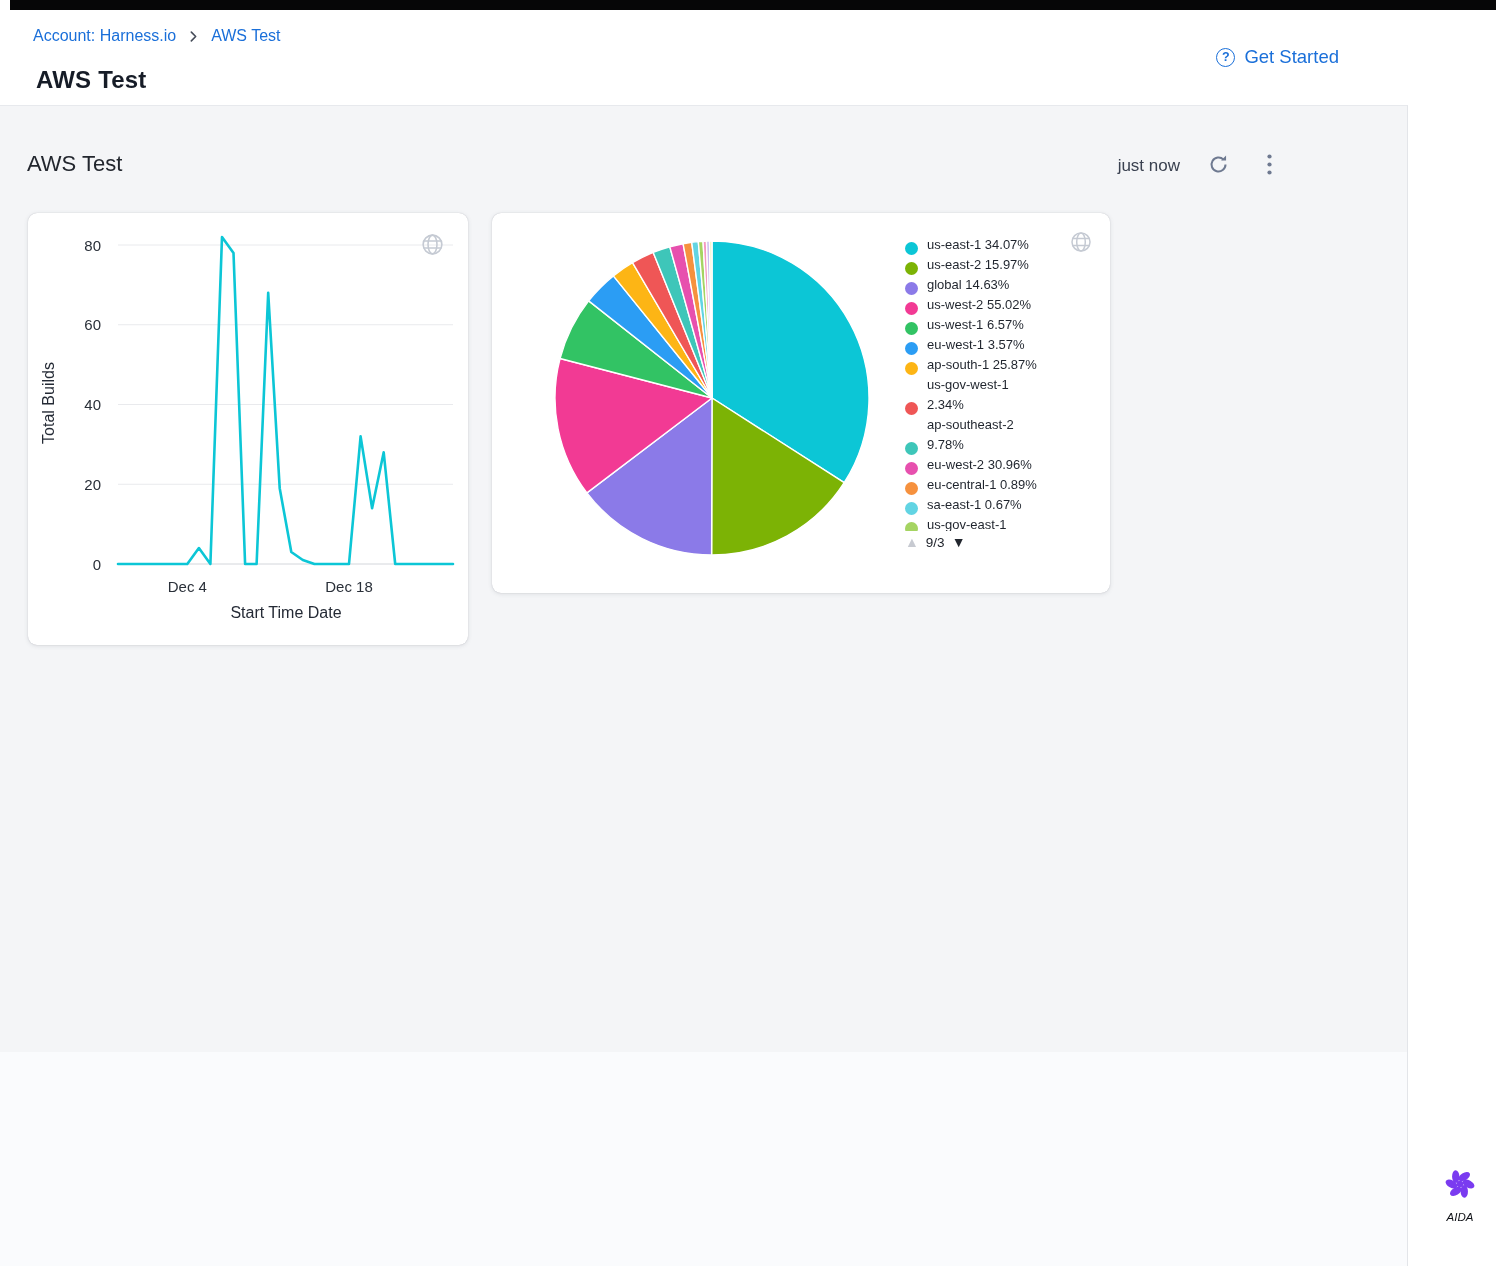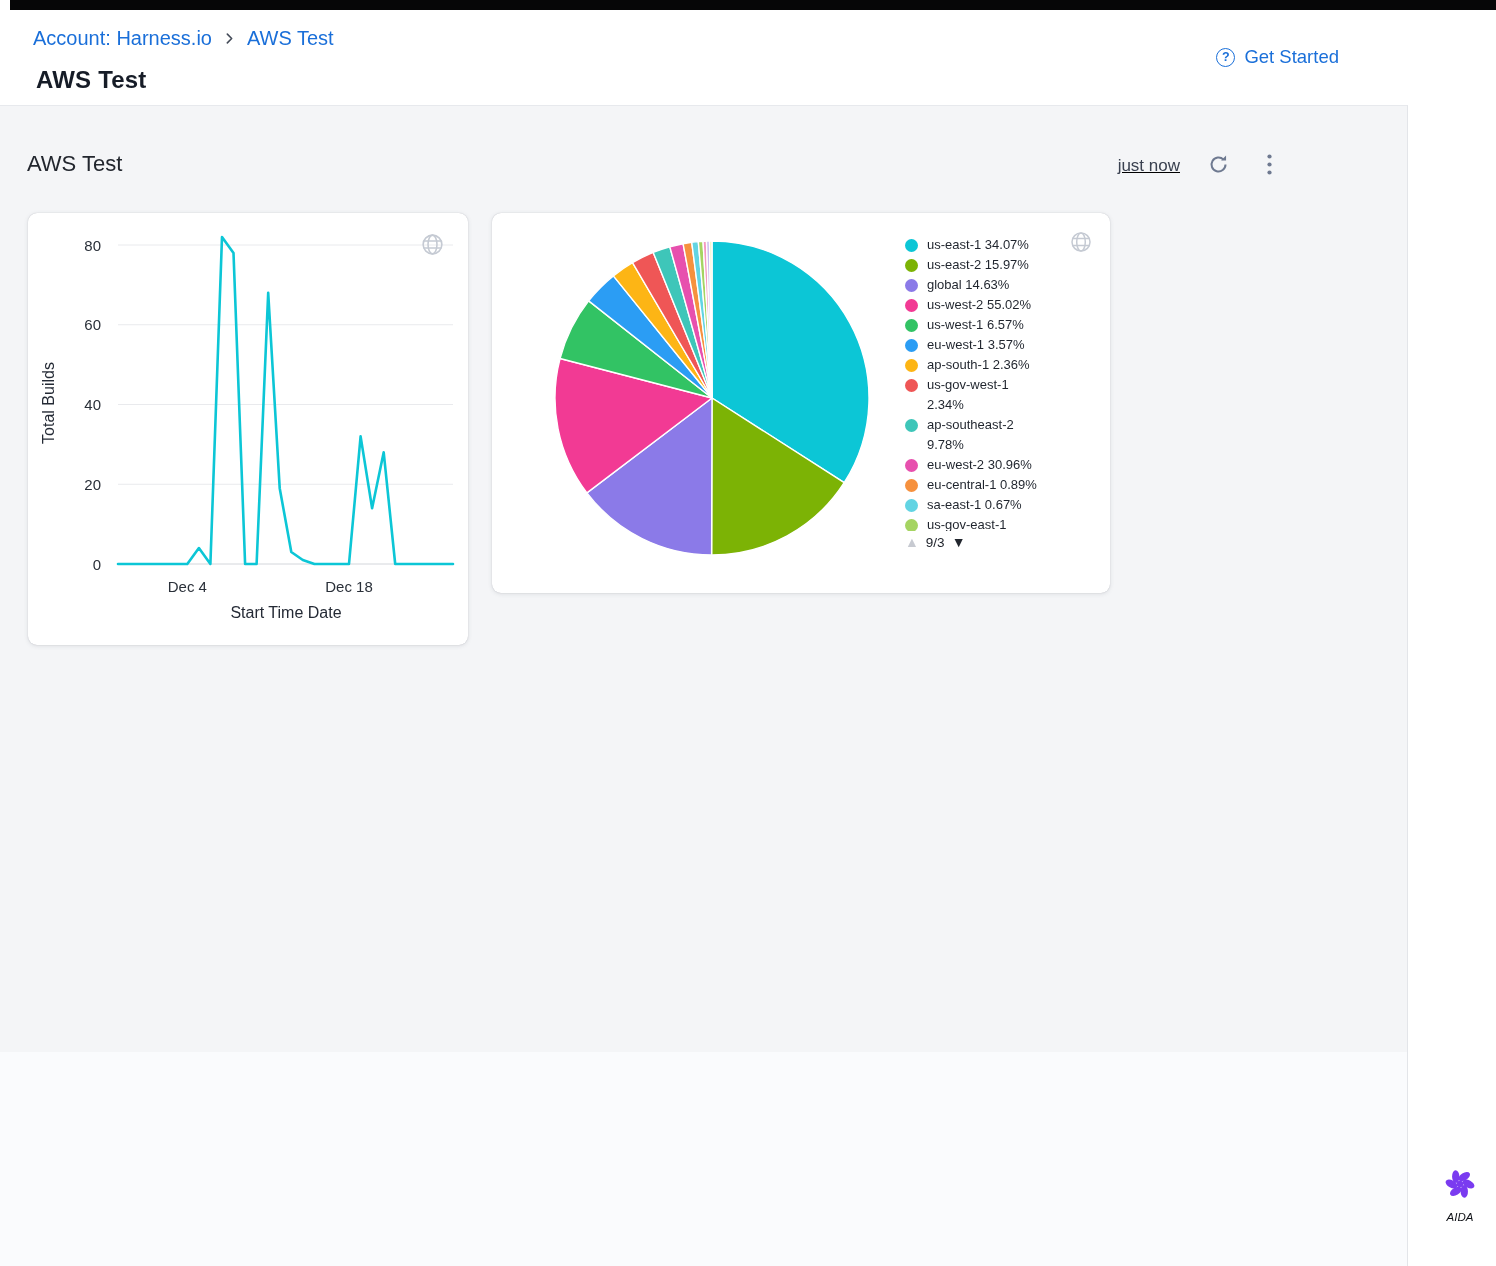--- a/index.html
+++ b/index.html
@@ -2,50 +2,50 @@
 <html><head>
 <meta charset="utf-8">
 <style>
   html,body{margin:0;padding:0;background:#fff;}
   body{font-family:"Liberation Sans",sans-serif;-webkit-font-smoothing:antialiased;}
   .page{position:relative;width:1496px;height:1266px;background:#fff;overflow:hidden;}
 
   .topbar{position:absolute;left:10px;top:0;right:0;height:10px;background:#060607;}
 
   
-  .breadcrumb{position:absolute;left:33px;top:27px;display:flex;align-items:center;gap:11px;font-size:20px;}
+  .breadcrumb{position:absolute;left:33px;top:27px;display:flex;align-items:center;gap:11px;font-size:16px;}
   .crumb{color:#1a6fd9;cursor:pointer;text-decoration:none;}
   .crumb-sep{display:flex;align-items:center;}
   .page-title{position:absolute;left:36px;top:66px;font-size:24px;font-weight:700;color:#161c27;letter-spacing:.2px;}
   .get-started{position:absolute;right:151px;top:45px;display:flex;align-items:center;gap:9px;color:#1a6fd9;font-size:18.5px;cursor:pointer;background:none;border:none;font-family:inherit;}
   .q-icon{width:19px;height:19px;border:1.9px solid #1a6fd9;border-radius:50%;display:flex;align-items:center;justify-content:center;font-size:12.5px;font-weight:700;box-sizing:border-box;}
 
   
   .panel{position:absolute;left:0;top:105px;width:1408px;height:947px;background:#f4f5f7;border-top:1px solid #e7e9ed;border-right:1px solid #e3e5e9;box-sizing:border-box;}
   .dash-title{position:absolute;left:27px;top:45px;font-size:22px;font-weight:500;color:#22262e;}
-  .dash-controls{position:absolute;right:135px;top:47px;display:flex;align-items:center;height:26px;text-decoration:underline;}
+  .dash-controls{position:absolute;right:135px;top:47px;display:flex;align-items:center;height:26px;}
   .just-now{font-size:17px;color:#3a4150;margin-right:27px;}
   .icon-btn{background:none;border:none;padding:0;margin:0;cursor:pointer;display:flex;align-items:center;}
   .kebab-btn{margin-left:37px;}
 
   .card{position:absolute;background:#fff;border-radius:9px;box-shadow:0 0 1px rgba(40,41,61,.28),0 1px 4px rgba(96,97,112,.16);}
   .line-card{left:28px;top:107px;width:440px;height:432px;}
   .pie-card{left:492px;top:107px;width:618px;height:380px;}
   .globe{position:absolute;}
   .line-card .globe{right:23px;top:19px;}
   .pie-card .globe{right:17px;top:17px;}
 
   .line-svg{position:absolute;left:0;top:0;}
   .tick{font-size:15px;fill:#2a3039;font-family:"Liberation Sans",sans-serif;}
   .axis-title{font-size:16px;fill:#242a35;font-family:"Liberation Sans",sans-serif;}
 
   .pie-svg{position:absolute;left:60px;top:25px;}
   .legend{position:absolute;left:413px;top:22px;width:152px;}
   .lg-list{height:296px;overflow:hidden;}
-  .lg-row{display:flex;align-items:flex-start;cursor:pointer;}
+  .lg-row{display:flex;align-items:flex-end;cursor:pointer;}
   .lg-dot{width:13px;height:13px;border-radius:50%;flex:0 0 13px;margin:3.5px 9px 0 0;}
   .lg-txt{font-size:13px;line-height:20px;color:#1f242d;width:114px;}
   .lg-pg{display:flex;align-items:center;gap:7px;margin-top:3px;font-size:13.5px;color:#22262e;}
   .pg-up{color:#c7cad1;font-size:14px;cursor:pointer;background:none;border:none;padding:0;}
   .pg-dn{color:#22262e;font-size:14px;cursor:pointer;background:none;border:none;padding:0;}
 
   .footer{position:absolute;left:0;top:1052px;width:1408px;height:214px;background:#fafbfd;border-right:1px solid #e3e5e9;box-sizing:border-box;}
 
   .aida{position:absolute;left:1432px;top:1164px;width:56px;text-align:center;background:none;border:none;cursor:pointer;padding:0;font-style:italic;}
   .aida-label{font-size:11.5px;color:#101217;margin-top:4px;font-family:"Liberation Sans",sans-serif;}
@@ -162,21 +162,21 @@
             <div class="lg-row">
               <span class="lg-dot" style="background:#32c364"></span>
               <span class="lg-txt">us-west-1 <span style="white-space:nowrap">6.57%</span></span>
             </div>
             <div class="lg-row">
               <span class="lg-dot" style="background:#2b9df4"></span>
               <span class="lg-txt">eu-west-1 <span style="white-space:nowrap">3.57%</span></span>
             </div>
             <div class="lg-row">
               <span class="lg-dot" style="background:#fdb515"></span>
-              <span class="lg-txt">ap-south-1 <span style="white-space:nowrap">2.36%</span></span>
+              <span class="lg-txt">ap-south-1 <span style="white-space:nowrap">25.87%</span></span>
             </div>
             <div class="lg-row">
               <span class="lg-dot" style="background:#ef5656"></span>
               <span class="lg-txt">us-gov-west-1 <span style="white-space:nowrap">2.34%</span></span>
             </div>
             <div class="lg-row">
               <span class="lg-dot" style="background:#3ec6b9"></span>
               <span class="lg-txt">ap-southeast-2 <span style="white-space:nowrap">9.78%</span></span>
             </div>
             <div class="lg-row">

